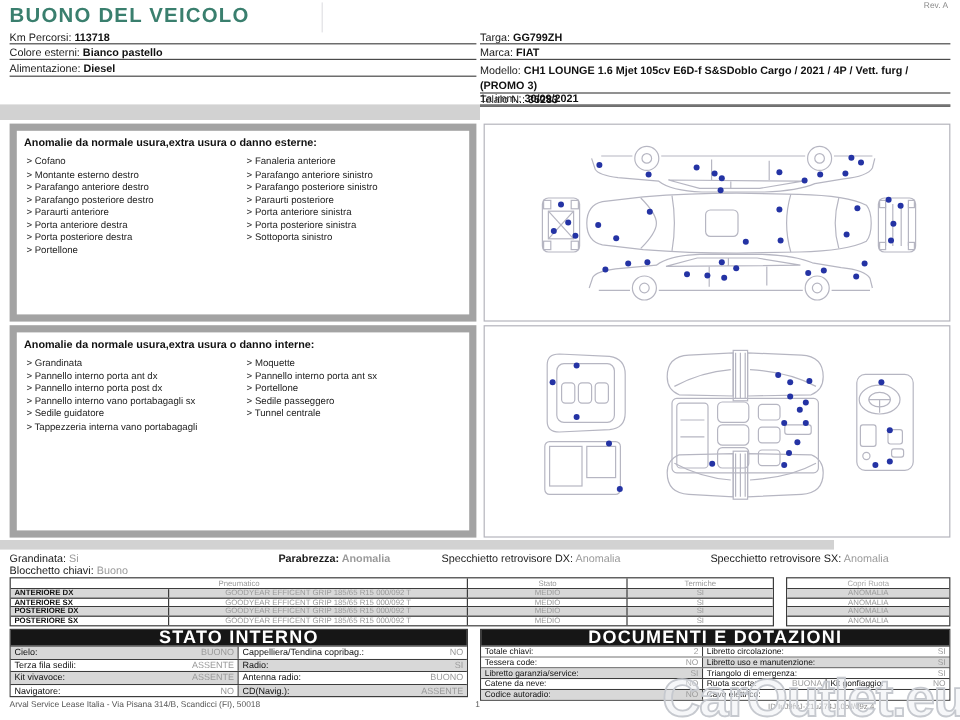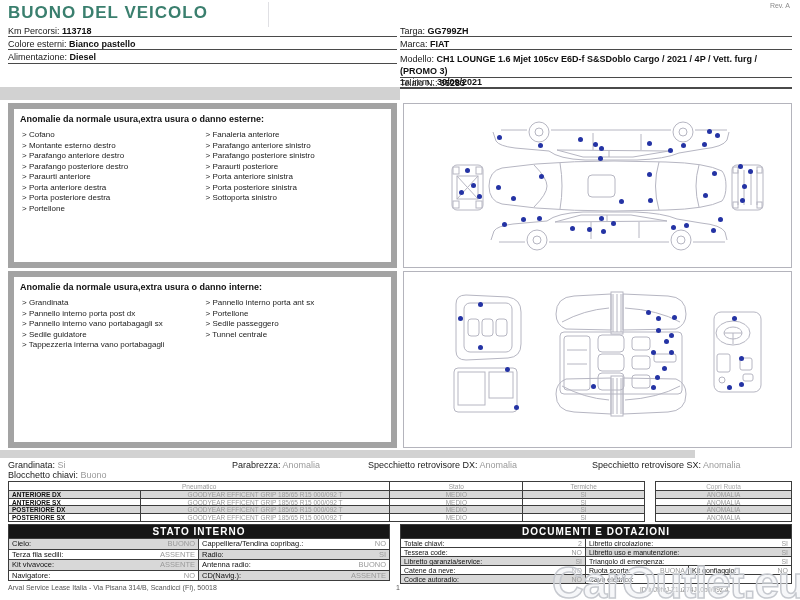--- a/index.html
+++ b/index.html
@@ -35,21 +35,21 @@
 
   
   .diagbox { width:389px; border:1px solid #b4b4bc; background:#fff; }
   .db1 { left:403px; top:103px; height:165px; }
   .db2 { left:403px; top:271px; height:177px; }
   .dmg-dot { position:absolute; width:5px; height:5px; border-radius:50%; }
 
   
   .sum { font-size:9px; top:460px; }
   .sum .v, .gv { color:#9a9a9a; }
-  .s1 { left:8px; } .s2 { left:232px; } .s3 { left:368px; } .s4 { left:592px; }
+  .s1 { left:8px; } .s2 { left:232px;font-weight:bold; } .s3 { left:368px; } .s4 { left:592px; }
   .sum2 { left:8px; top:470px; font-size:9px; }
 
   
   .ttab { left:8px; top:481px; width:637px; border:1px solid #3c3c3c; font-size:6.5px; }
   .ttr { display:flex; height:7.5px; line-height:7.5px; }
   .tth { height:9px; line-height:9px; color:#a8a8a8; }
   .ttr > div { border-right:1px solid #3c3c3c; text-align:center; color:#9a9a9a; overflow:hidden; }
   .ttr > div:last-child { border-right:none; }
   .ttr { border-bottom:1px solid #3c3c3c; }
   .ttab .ttr:last-child { border-bottom:none; }
@@ -59,21 +59,21 @@
   .alt { background:#d8d8d8; }
   .copri { left:655px; top:481px; width:137px; border:1px solid #3c3c3c; font-size:6.5px; }
   .copri > div { height:7.5px; line-height:7.5px; text-align:center; color:#9a9a9a; border-bottom:1px solid #3c3c3c; }
   .copri > div:first-child { height:9px; line-height:9px; color:#a8a8a8; }
   .copri > div:last-child { border-bottom:none; }
 
   
   .btab { border:1px solid #3c3c3c; }
   .si { left:8px; top:524px; width:382px; }
   .dd { left:400px; top:524px; width:392px; }
-  .bhead { background:#161616; color:#fff; font-weight:bold; text-align:center; font-size:10px; height:13px; line-height:13px; letter-spacing:1px; }
+  .bhead { background:#161616; color:#fff; font-weight:bold; text-align:center; font-size:15px; height:13px; line-height:13px; letter-spacing:1px; }
   .brow { display:flex; border-top:1px solid #3c3c3c; }
   .si .brow { height:10.5px; line-height:10.5px; font-size:7.5px; }
   .dd .brow { height:9px; line-height:9px; font-size:7px; }
   .bcell { display:flex; justify-content:space-between; padding:0 3px; overflow:hidden; border-right:1px solid #3c3c3c; }
   .bcell:last-child { border-right:none; }
   .si .bcell { width:191px; }
   .dd .bl { width:185px; } .dd .br { width:205px; }
   .dd .brs1 { width:103px; } .dd .brs2 { width:102px; }
   .bcell .lab { color:#111; white-space:nowrap;text-align:right; }
   .bcell .val { color:#9a9a9a; white-space:nowrap; padding-left:4px; }
@@ -212,26 +212,28 @@
     <div class="dmg-dot" style="left: 279.5px; top: 118.5px; background: rgb(36, 51, 164);"></div>
     <div class="dmg-dot" style="left: 306.5px; top: 123.5px; background: rgb(36, 51, 164);"></div>
     <div class="dmg-dot" style="left: 313.5px; top: 112.5px; background: rgb(36, 51, 164);"></div>
   </div>
 
 <div class="abs listbox lb2">
   <div class="lb-title">Anomalie da normale usura,extra usura o danno interne:</div>
   <div class="lb-cols">
     <div class="lb-col">
       <div class="it">Grandinata</div>
+      <div class="it">Pannello interno porta ant dx</div>
       <div class="it">Pannello interno porta post dx</div>
       <div class="it">Pannello interno vano portabagagli sx</div>
       <div class="it">Sedile guidatore</div>
       <div class="it">Tappezzeria interna vano portabagagli</div>
     </div>
     <div class="lb-col">
+      <div class="it">Moquette</div>
       <div class="it">Pannello interno porta ant sx</div>
       <div class="it">Portellone</div>
       <div class="it">Sedile passeggero</div>
       <div class="it">Tunnel centrale</div>
     </div>
   </div>
 </div>
 
 <div class="abs diagbox db2" id="int-dots">
   <svg viewBox="0 0 387 177" width="387" height="177">

